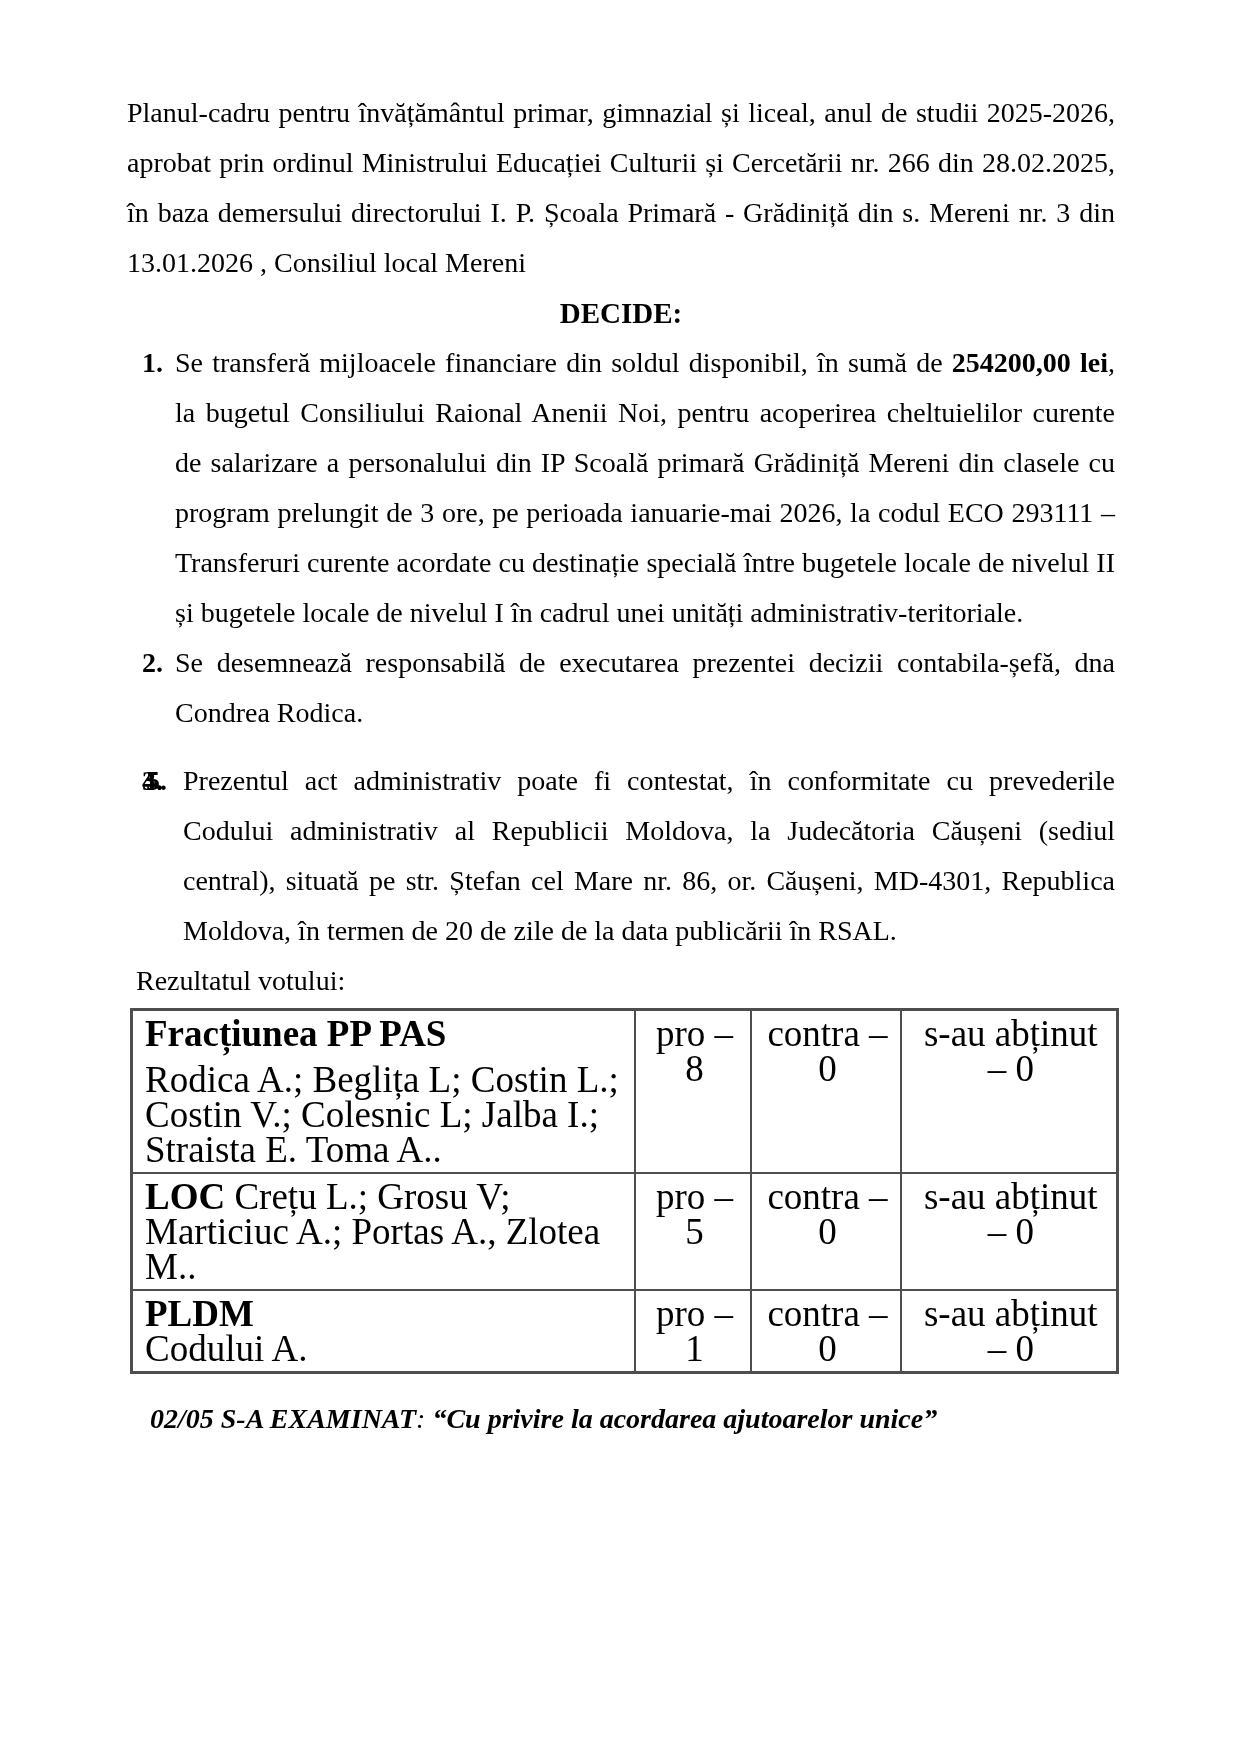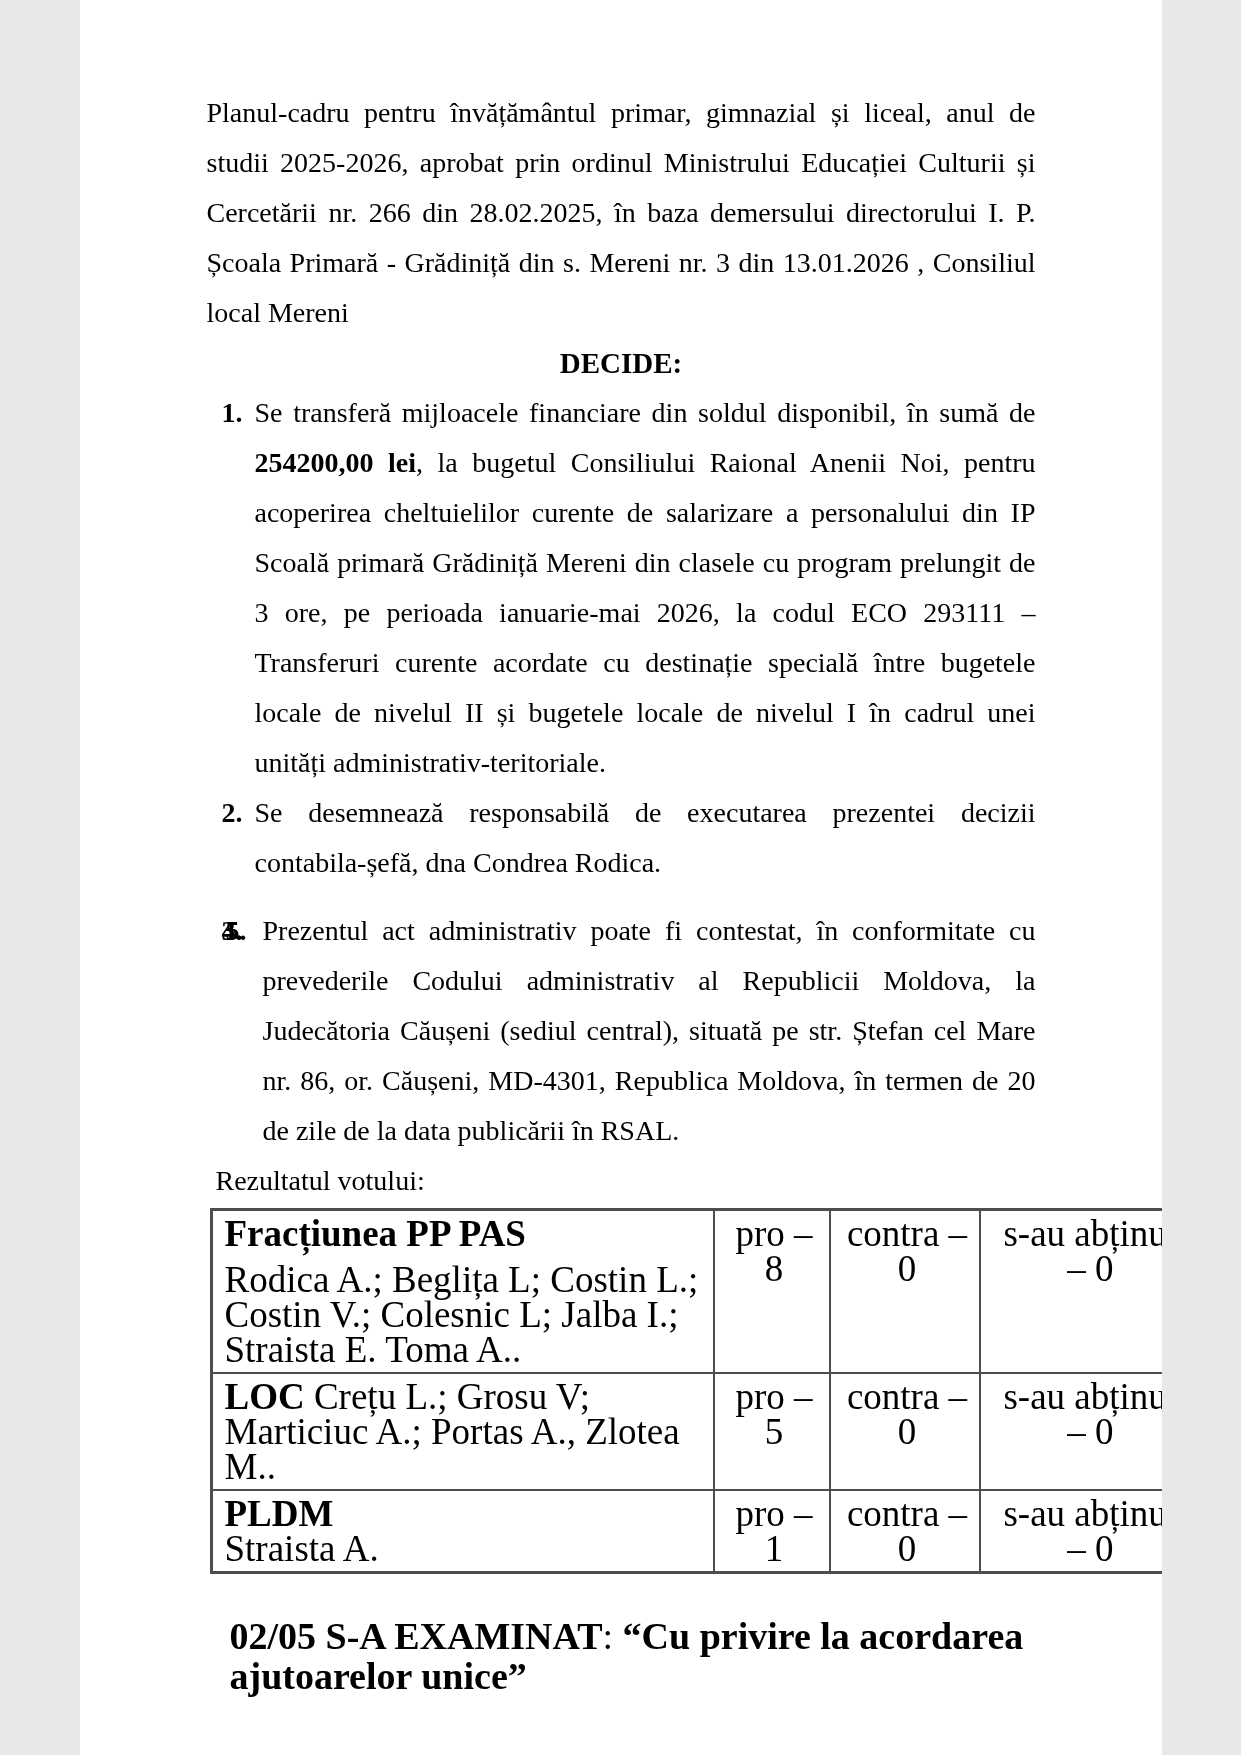--- a/index.html
+++ b/index.html
@@ -1,18 +1,18 @@
 <!DOCTYPE html>
 <html><head>
 <meta charset="utf-8">
 <style>
   html,body { margin:0; padding:0; background:#e8e8e8; }
   .page {
     position:relative;
-    width:1082px; height:1755px;
+    width:1241px; height:1755px;
     margin:0 auto;
     background:#ffffff;
     color:#000;
     font-family:"Liberation Serif", serif;
     box-sizing:border-box;
     padding:88px 126px 0 127px;
     overflow:hidden;
   }
   .intro {
     font-size:28px;
@@ -65,24 +65,25 @@
     padding:5px 8px 5px 12px;
     line-height:35px;
     overflow:hidden;
   }
   td.val { text-align:center; padding-left:4px; padding-right:4px; }
   .r1 td { height:116px; }
   .r2 td { height:80px; }
   .r3 td { height:56px; }
   .r1 .members { margin-top:11px; }
   .footer-line {
-    margin-top:42px;
+    margin-top:25px;
     padding-left:23px;
-    font-size:38px;
+    font-size:28px;
     line-height:40px;
+    font-style:italic;
   }
 </style>
 </head>
 <body>
 
 <div class="page">
 
   <p class="intro">Planul-cadru pentru învățământul primar, gimnazial  și liceal, anul de studii 2025-2026, aprobat prin ordinul Ministrului Educației Culturii și Cercetării nr. 266 din 28.02.2025, în baza demersului directorului I. P. Școala Primară - Grădiniță din s. Mereni nr. 3  din 13.01.2026 ,  Consiliul local Mereni</p>
 
   <p class="decide-heading">DECIDE:</p>
@@ -138,21 +139,21 @@
           <span class="bold">LOC</span>
           <span>Crețu L.; Grosu V; Marticiuc A.; Portas A., Zlotea M..</span>
         </td>
         <td class="val">pro – 5</td>
         <td class="val">contra – 0</td>
         <td class="val">s-au abținut – 0</td>
       </tr>
       <tr class="r3">
         <td>
           <div class="bold">PLDM</div>
-          <div>Straista A.</div>
+          <div>Codului A.</div>
         </td>
         <td class="val">pro – 1</td>
         <td class="val">contra – 0</td>
         <td class="val">s-au abținut – 0</td>
       </tr>
     </tbody>
   </table>
 
   <p class="footer-line">
     <span class="bold">02/05 S-A EXAMINAT</span><span>:</span>

